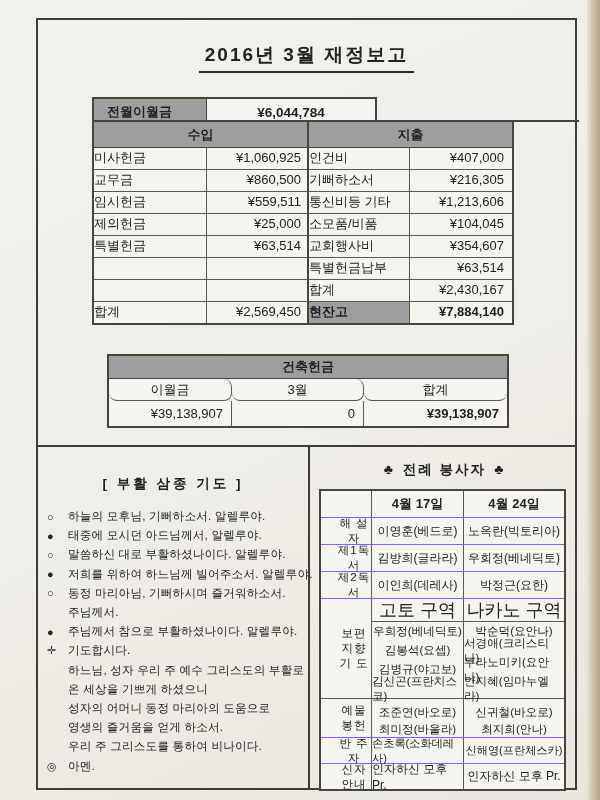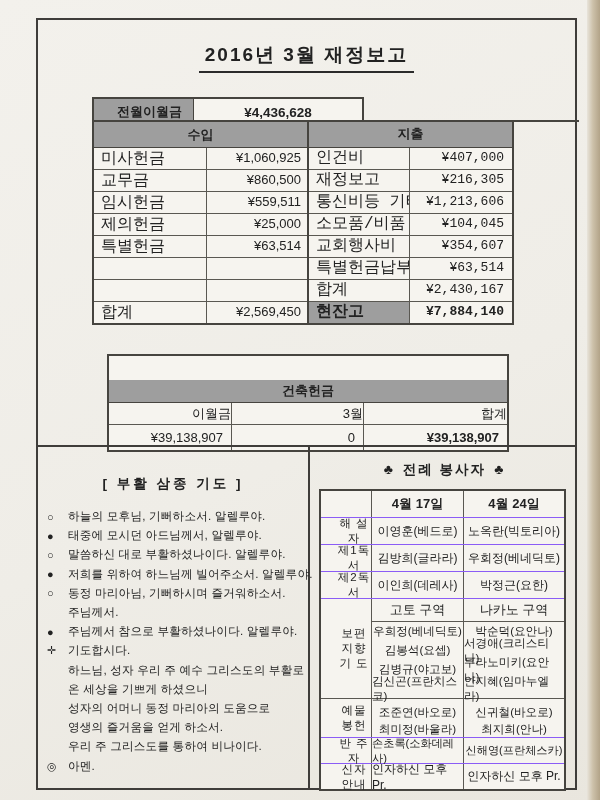--- a/index.html
+++ b/index.html
@@ -27,53 +27,53 @@
   .doc-title{
     display:inline-block;font-size:19px;font-weight:bold;letter-spacing:2px;
     border-bottom:2px solid #2b2b2b;padding:0 6px 3px 6px;
   }
   
   .gray{background:#9e9e9e;}
   .cell{box-sizing:border-box;overflow:hidden;white-space:nowrap;}
   
   .carry{position:absolute;left:54px;top:77px;display:flex;height:26px;
     border:2px solid #46443f;}
-  .carry .lbl{width:100px;border-right:1.5px solid #46443f;font-weight:bold;
-    font-size:13px;display:flex;align-items:center;padding-left:23px;}
+  .carry .lbl{width:113px;border-right:1.5px solid #46443f;font-weight:bold;
+    font-size:13px;display:flex;align-items:center;padding-left:13px;}
   .carry .val{width:168px;font-weight:bold;font-size:13.5px;display:flex;
     align-items:center;justify-content:center;background:#f6f4ef;}
   
   .fin-topline{position:absolute;left:54px;top:100px;width:487px;height:2px;background:#46443f;}
   .fin{position:absolute;left:54px;top:100px;display:flex;}
   .fin-col{border:2px solid #46443f;box-sizing:border-box;background:#f6f4ef;}
   .fin-col.left{width:217px;}
-  .fin-col.right{width:205px;border-left:none;font-family:Liberation Mono, monospace;}
+  .fin-col.right{width:205px;border-left:none;}
   .fin-head{height:25px;line-height:25px;text-align:center;font-size:13px;
     font-weight:600;border-bottom:1.5px solid #46443f;}
   .fin-row{display:flex;height:21px;border-bottom:1px solid #5a5852;}
   .fin-row:last-child{border-bottom:none;}
   .fin-row .l{box-sizing:border-box;border-right:1px solid #5a5852;
-    font-size:16px;line-height:20px;padding-left:7px;}
+    font-size:13px;line-height:20px;padding-left:0;}
   .fin-col.left .l{width:113px;} .fin-col.left .v{width:100px;}
   .fin-col.right .l{width:101px;} .fin-col.right .v{width:100px;}
   .fin-row .v{box-sizing:border-box;font-size:13px;line-height:20px;
     text-align:right;padding-right:6px;}
   .fin-row.balance .l{font-weight:bold;}
   .fin-row.balance .v{font-weight:bold;}
   
   .build{position:absolute;left:69px;top:334px;width:402px;
     border:2px solid #46443f;box-sizing:border-box;background:#f6f4ef;}
   .build-head{height:22px;line-height:22px;text-align:center;font-size:13px;
-    font-weight:bold;border-bottom:1.5px solid #46443f;margin-top:24px;}
+    font-weight:bold;border-bottom:1.5px solid #46443f;}
   .build-row{display:flex;}
   .build-row .c{box-sizing:border-box;border-right:1px solid #5a5852;}
   .build-row .c:last-child{border-right:none;}
   .build-row .c0{width:123px;}.build-row .c1{width:132px;}.build-row .c2{flex:1;}
-  .build-cols .c{height:22px;line-height:22px;text-align:right;font-size:13px;
-    border-bottom:1px solid #5a5852;}
+  .build-cols .c{height:22px;line-height:22px;text-align:center;font-size:13px;
+    border-bottom:1px solid #5a5852;border-radius:8px;}
   .build-vals .c{height:25px;line-height:25px;font-size:13px;text-align:right;
     padding-right:8px;}
   .build-vals .c2{font-weight:bold;}
   
   .hsep{position:absolute;left:0;top:425px;width:100%;height:2px;background:#3f3d3a;}
   .vsep{position:absolute;left:270px;top:425px;bottom:0;width:2px;background:#3f3d3a;}
   .prayer{position:absolute;left:0;top:439px;width:270px;height:345px;}
   .prayer-title{margin-top:16px;text-align:center;font-size:13.5px;font-weight:bold;
     letter-spacing:3px;}
   .prayer-lines{margin:14px 4px 0 8px;}
@@ -94,21 +94,21 @@
     letter-spacing:1px;text-align:center;padding-left:16px;}
   .sv .c1{width:92px;flex:none;box-sizing:border-box;border-right:1px solid #5a5852;
     display:flex;align-items:center;justify-content:center;font-size:12px;}
   .sv .c2{flex:1;display:flex;align-items:center;justify-content:center;font-size:12px;}
   .sv-row.hd{height:26px;}
   .sv-row.hd .c1,.sv-row.hd .c2{font-weight:bold;font-size:13px;}
   .sv-row.r26{height:26px;}
   .sv-int{display:flex;border-bottom:1px solid #5a5852;}
   .sv-int .int-right{flex:1;display:flex;flex-direction:column;}
   .int-regions{display:flex;height:22px;border-bottom:1px solid #5a5852;}
-  .int-regions .c1,.int-regions .c2{font-size:13px;text-align:right;}
+  .int-regions .c1,.int-regions .c2{font-size:18px;text-align:right;}
   .int-names{display:flex;height:19px;}
   .int-names .c1,.int-names .c2{font-size:11.6px;border-right:none;}
   .int-names .c1{border-right:1px solid #5a5852;}
   .sv .lc .two{line-height:15px;}
   .sv-row.offer{height:38px;}
   .sv-row.offer .c1,.sv-row.offer .c2{flex-direction:column;justify-content:flex-end;}
   .sv-row.offer .nm{line-height:17px;font-size:11.6px;}
   .sv-row.r25{height:25px;}
   .sv-row .small{font-size:11.2px;}
 </style>
@@ -117,21 +117,21 @@
 
 <div class="page">
   <div class="frame">
 
     <div class="title-wrap">
       <span class="doc-title">2016년 3월 재정보고</span>
     </div>
 
     <div class="carry">
       <div class="cell lbl gray">전월이월금</div>
-      <div class="cell val">¥4,436,628</div>
+      <div class="cell val">¥6,044,784</div>
     </div>
 
     <div class="fin-topline"></div>
 
     <div class="fin">
       <div class="fin-col left">
         <div class="fin-head gray">수입</div>
         <div class="fin-row">
             <div class="cell l">미사헌금</div>
             <div class="cell v">¥1,060,925</div>
@@ -165,21 +165,21 @@
             <div class="cell v">¥2,569,450</div>
           </div>
       </div>
       <div class="fin-col right">
         <div class="fin-head gray">지출</div>
         <div class="fin-row">
             <div class="cell l">인건비</div>
             <div class="cell v">¥407,000</div>
           </div>
         <div class="fin-row">
-            <div class="cell l">재정보고</div>
+            <div class="cell l">기뻐하소서</div>
             <div class="cell v">¥216,305</div>
           </div>
         <div class="fin-row">
             <div class="cell l">통신비등 기타</div>
             <div class="cell v">¥1,213,606</div>
           </div>
         <div class="fin-row">
             <div class="cell l">소모품/비품</div>
             <div class="cell v">¥104,045</div>
           </div>

